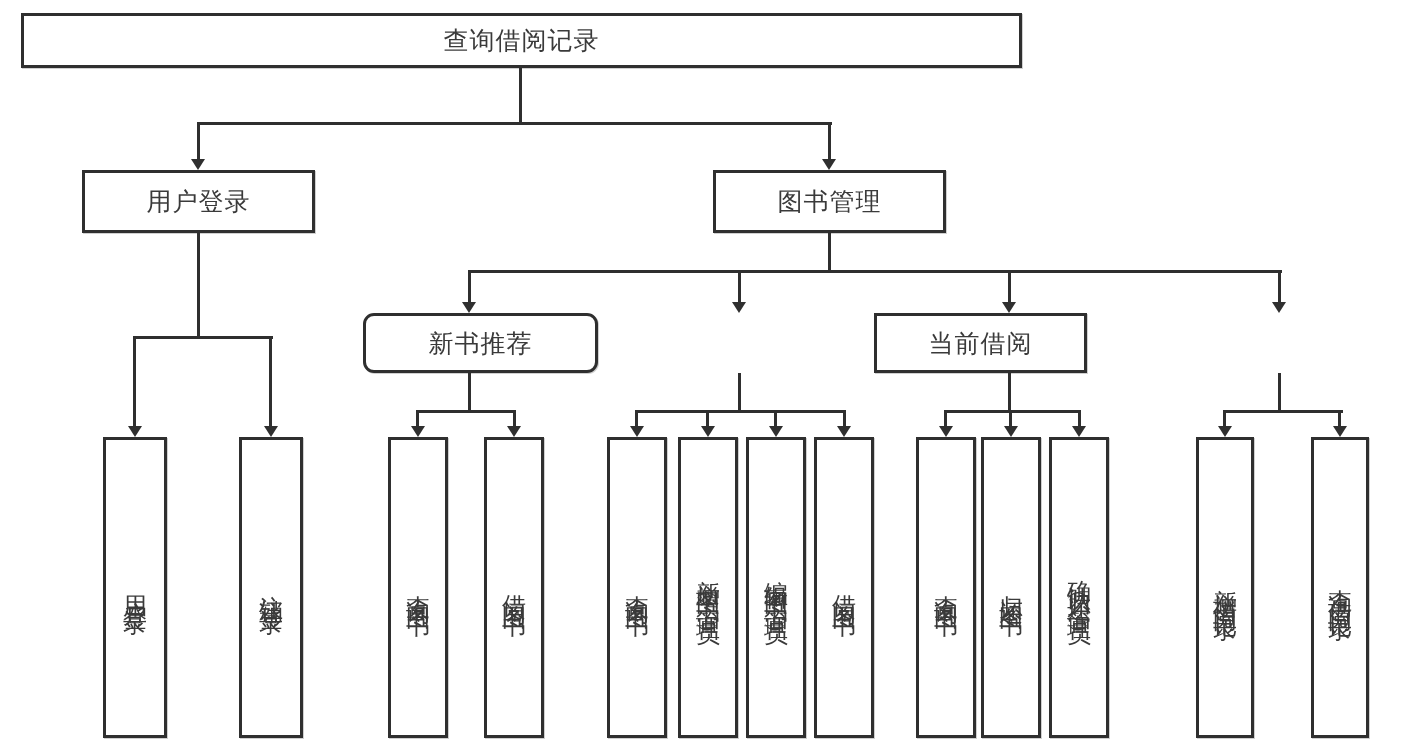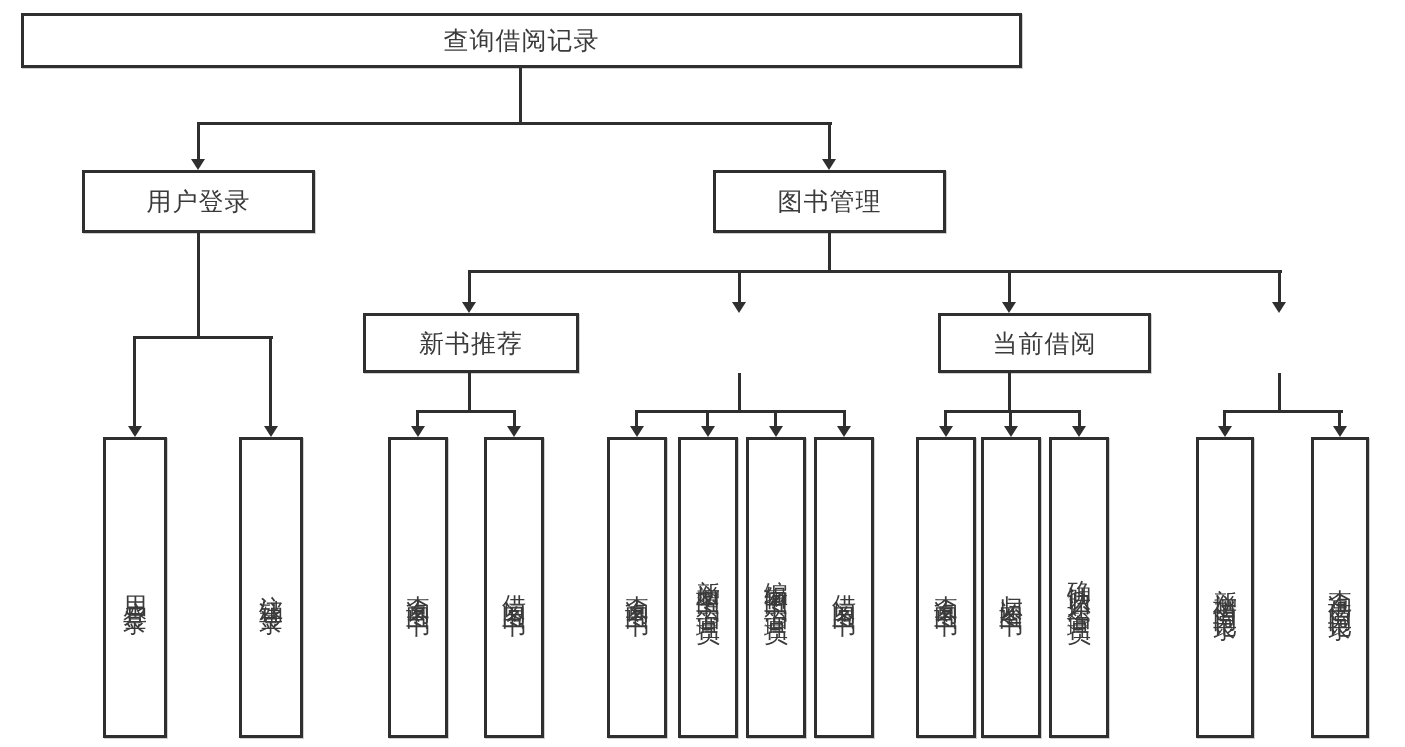--- a/index.html
+++ b/index.html
@@ -111,24 +111,24 @@
   <div class="hline" style="left:468px; top:270px; width:814px;"></div>
   <div class="vline" style="left:468px; top:270px; height:32px;"></div>
   <div class="arrow" style="left:462px; top:302px;"></div>
   <div class="vline" style="left:738px; top:270px; height:32px;"></div>
   <div class="arrow" style="left:732px; top:302px;"></div>
   <div class="vline" style="left:1008px; top:270px; height:32px;"></div>
   <div class="arrow" style="left:1002px; top:302px;"></div>
   <div class="vline" style="left:1278px; top:270px; height:32px;"></div>
   <div class="arrow" style="left:1272px; top:302px;"></div>
 
-  <div class="box" style="left:363px; top:313px; width:216px; height:60px;">
+  <div class="box" style="left:363px; top:313px; width:235px; height:60px;border-radius:11px;">
     <span>新书推荐</span>
   </div>
-  <div class="box" style="left:938px; top:313px; width:213px; height:60px;">
+  <div class="box" style="left:874px; top:313px; width:213px; height:60px;">
     <span>当前借阅</span>
   </div>
 
   <div class="vline" style="left:468px; top:373px; height:37px;"></div>
   <div class="hline" style="left:416px; top:410px; width:100px;"></div>
   <div class="vline" style="left:416px; top:410px; height:16px;"></div>
   <div class="arrow" style="left:411px; top:426px;"></div>
   <div class="vline" style="left:513px; top:410px; height:16px;"></div>
   <div class="arrow" style="left:507px; top:426px;"></div>
 

